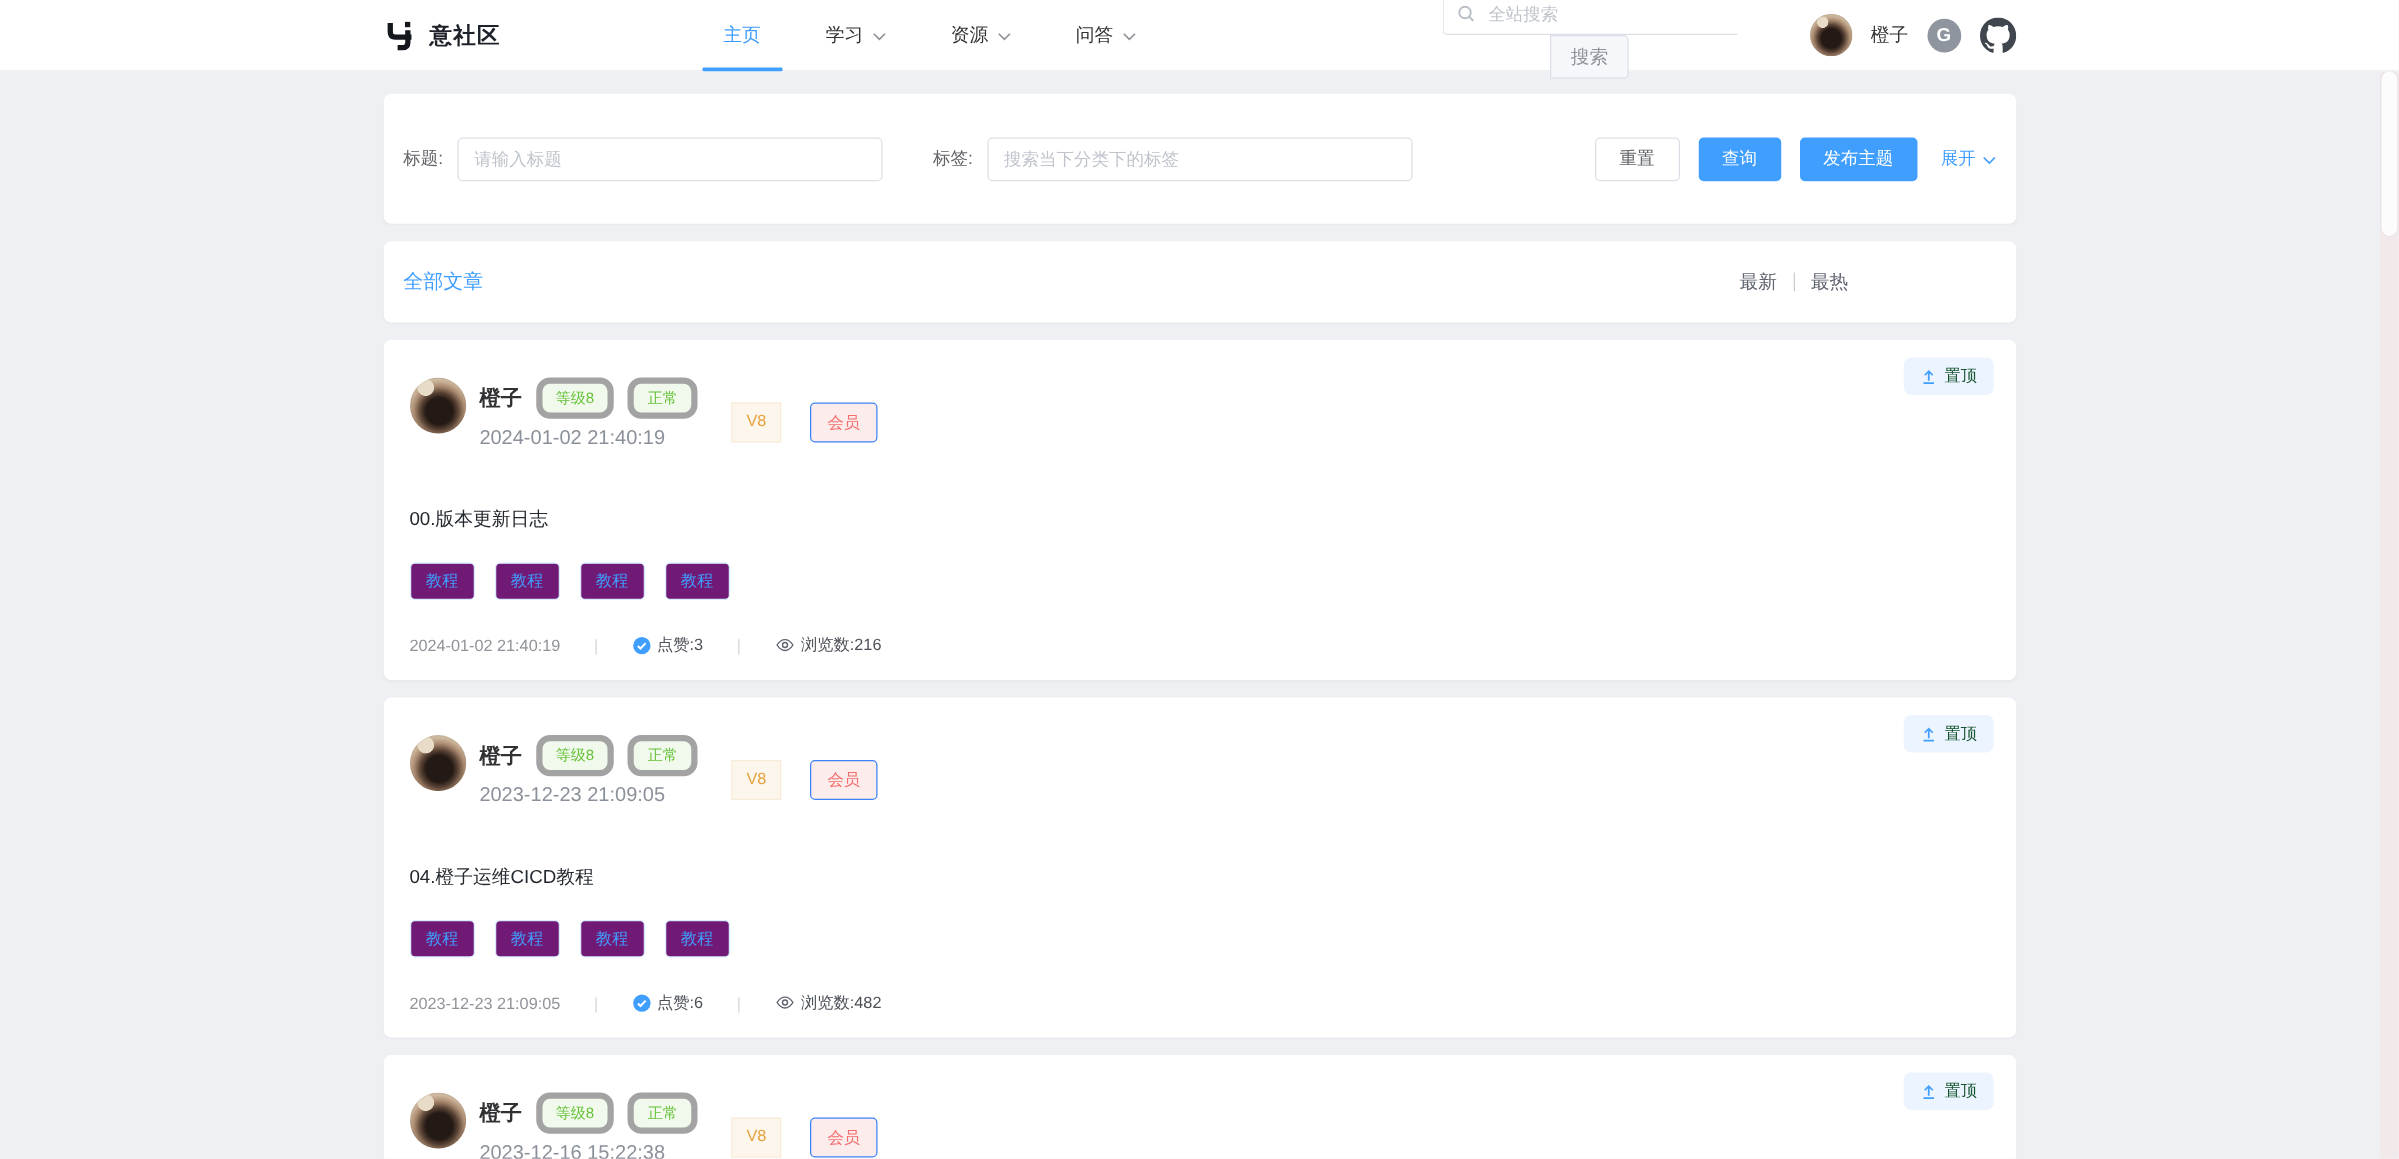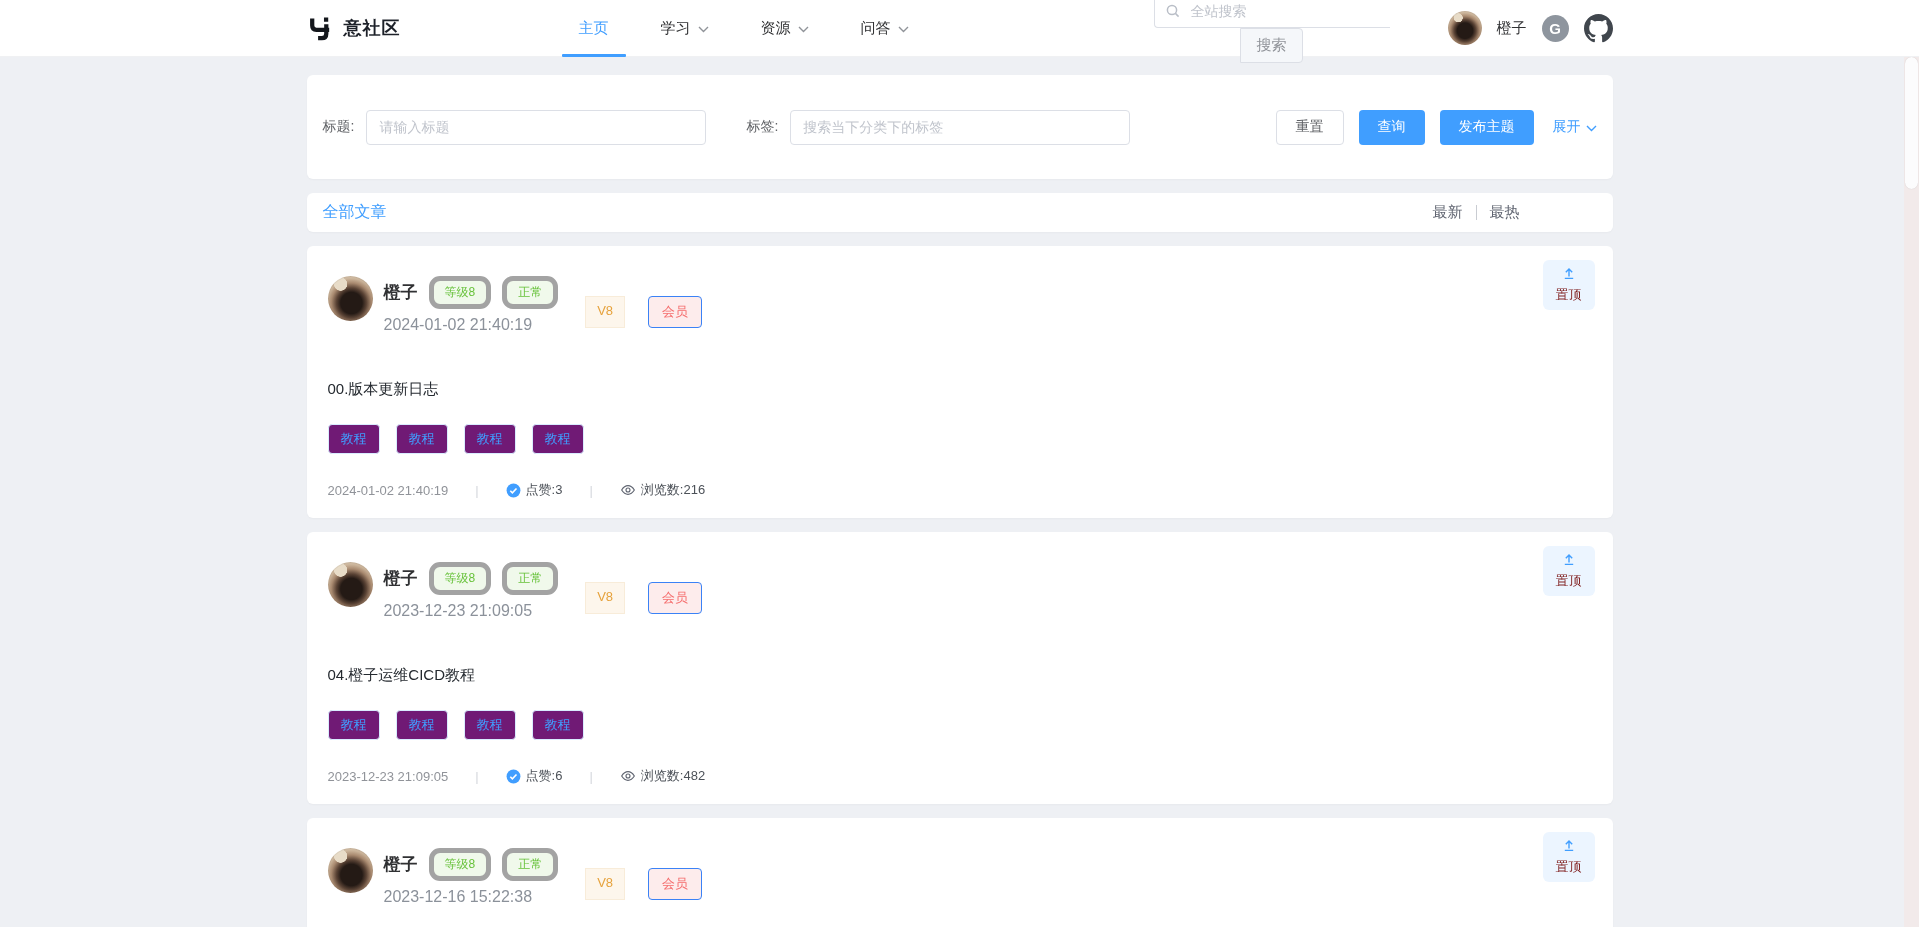--- a/index.html
+++ b/index.html
@@ -50,29 +50,29 @@
   .filter-input { width:340px; height:35px; border:1px solid #dcdfe6; border-radius:4px; padding:0 12px; font-size:14px; color:#303133; outline:none; }
   .filter-input::placeholder { color:#c0c4cc; }
   .filter-label.second { margin-left:40px; }
   .filter-right { margin-left:auto; display:flex; align-items:center; gap:15px; }
   .btn-plain { height:35px; padding:0 19px; border:1px solid #dcdfe6; background:#fff; color:#606266; border-radius:4px; font-size:14px; }
   .btn-primary { height:35px; padding:0 19px; background:#409eff; color:#fff; border:none; border-radius:4px; font-size:14px; }
   .expand-link { color:#409eff; font-size:14px; display:flex; align-items:center; gap:5px; cursor:pointer; margin-left:4px; }
   .expand-link .nav-chevron { color:#409eff; }
 
   
-  .list-header-card { margin-top:14px; height:39px; display:flex; align-items:center; padding:0 16px; }
+  .list-header-card { margin-top:14px; height:65px; display:flex; align-items:center; padding:0 16px; }
   .all-articles { color:#409eff; font-size:16px; cursor:pointer; }
-  .sort-group { margin-left:auto; margin-right:77px; display:flex; align-items:center; gap:13px; font-size:15px; color:#5f6470; }
+  .sort-group { margin-left:auto; margin-right:118px; display:flex; align-items:center; gap:13px; font-size:15px; color:#5f6470; }
   .sort-item { cursor:pointer; }
   .sort-divider { width:1px; height:15px; background:#c9ccd2; }
 
   
   .post-card { margin-top:14px; position:relative; padding:30px 20px 0 21px; height:272px; overflow:hidden; }
-  .pin-btn { position:absolute; top:14px; right:18px; display:flex; align-items:center; gap:6px; background:#ecf5ff; color:#7f1d1d; font-size:13px; padding:6px 13px; border-radius:6px; border:none;flex-direction:column; }
+  .pin-btn { position:absolute; top:14px; right:18px; display:flex; align-items:center; gap:6px; background:#ecf5ff; color:#14532d; font-size:13px; padding:6px 13px; border-radius:6px; border:none; }
 
   .user-row { display:flex; }
   .avatar-lg { width:45px; height:45px; border-radius:50%; flex-shrink:0; cursor:pointer;
     background:
       radial-gradient(circle at 28% 18%, #e8dcc8 0 13%, rgba(0,0,0,0) 14%),
       radial-gradient(circle at 52% 60%, #241a15 0 30%, #5a4335 42%, #a98a70 56%, #cbb49a 68%, #d9c8b2 80%);
     box-shadow:0 0 0 1px rgba(0,0,0,.06) inset; }
   .user-meta { margin-left:11px; }
   .user-line1 { display:flex; align-items:center; gap:11px; }
   .author-name { font-size:17px; font-weight:bold; color:#303133; cursor:pointer; }

